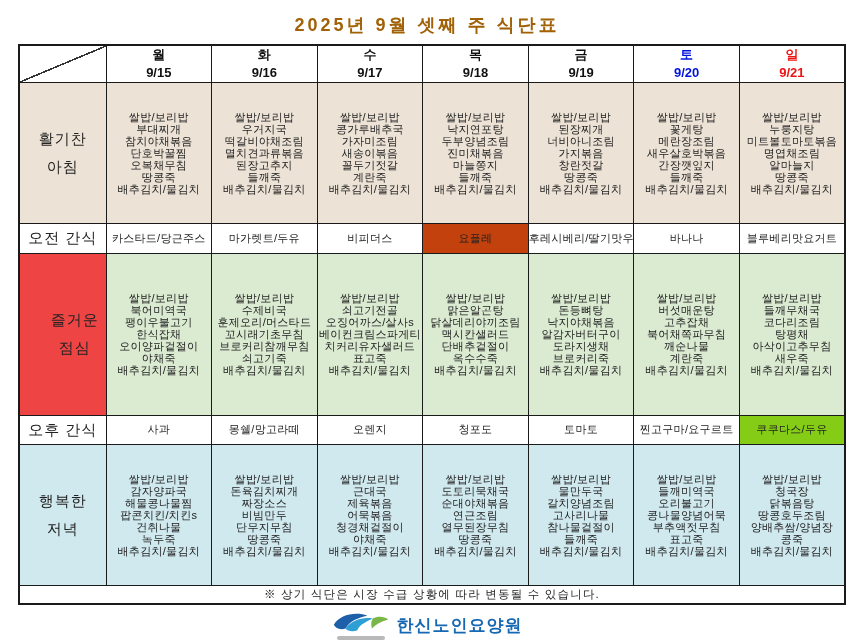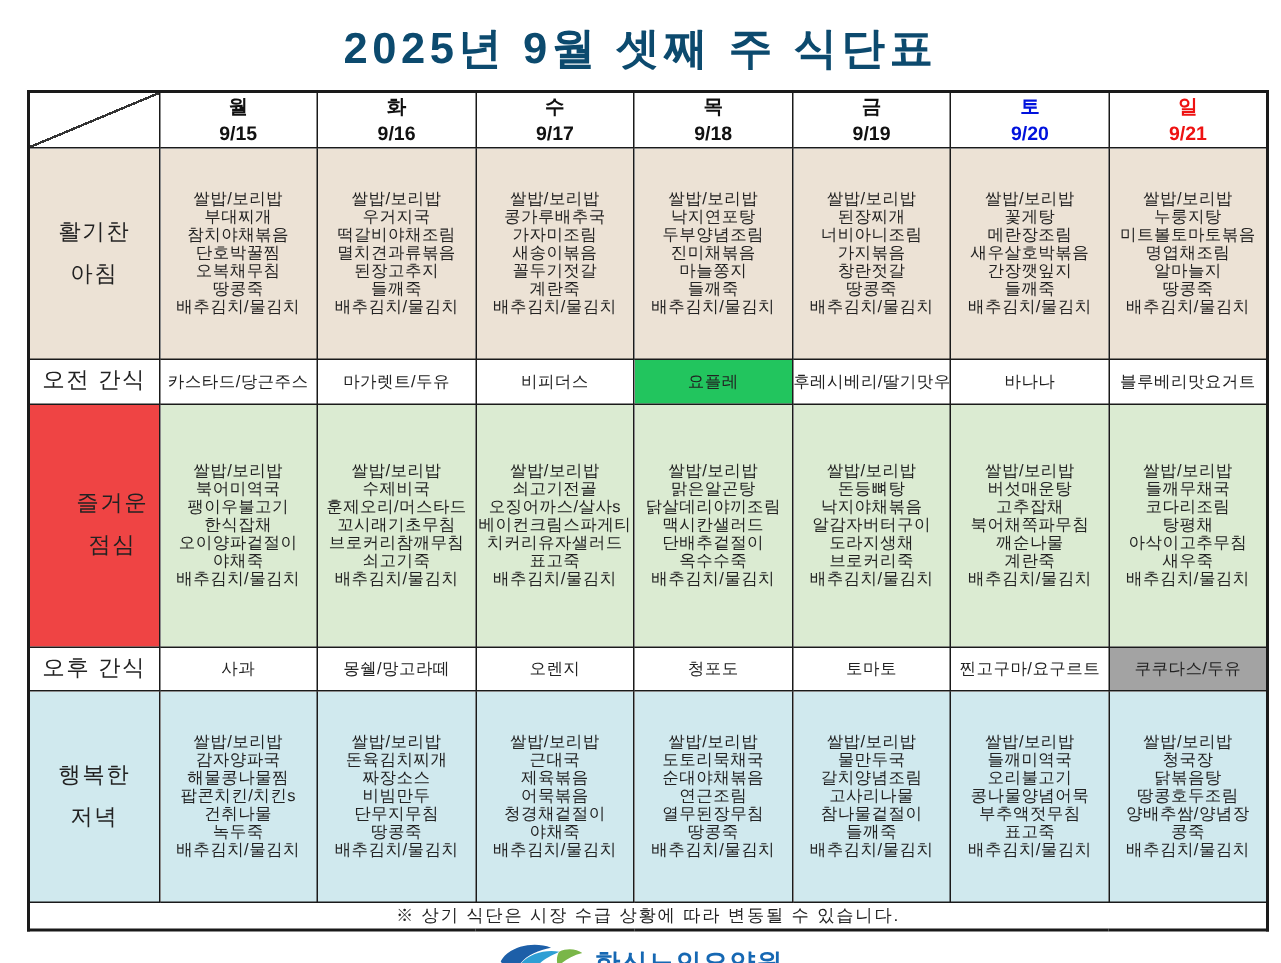--- a/index.html
+++ b/index.html
@@ -1,19 +1,19 @@
 <!DOCTYPE html>
 <html><head>
 <meta charset="utf-8">
 <style>
   html,body{margin:0;padding:0;background:#ffffff;}
   body{width:854px;height:642px;font-family:"Liberation Sans",sans-serif;overflow:hidden;}
   .page{position:relative;width:854px;height:642px;background:#fff;}
-  .title{margin:0;padding-top:13px;text-align:center;font-size:29px;font-weight:800;
-         letter-spacing:3px;color:#0c4a6e;}
+  .title{margin:0;padding-top:13px;text-align:center;font-size:18px;font-weight:800;
+         letter-spacing:3px;color:#a16207;}
   table.menu{border-collapse:collapse;table-layout:fixed;margin:7px 0 0 18px;width:828px;
              border:2px solid #1a1a1a;}
   th,td{border:1.4px solid #1a1a1a;padding:0;text-align:center;vertical-align:middle;
         color:#222;overflow:hidden;}
   thead th{height:36px;background:#fff;}
   th.corner{background-image:linear-gradient(to bottom right,
       transparent calc(50% - 0.8px), #333 calc(50% - 0.8px),
       #333 calc(50% + 0.8px), transparent calc(50% + 0.8px));}
   .day-name,.day-date{display:block;font-size:13px;font-weight:bold;line-height:1.35;}
   .row-label{font-size:15px;font-weight:normal;color:#222;}
@@ -163,21 +163,21 @@
           </th>
           <td class="snack-td" style="background: rgb(255, 255, 255);">
             <div class="snack-cell">카스타드/당근주스</div>
           </td>
           <td class="snack-td" style="background: rgb(255, 255, 255); margin-top: 10px;">
             <div class="snack-cell">마가렛트/두유</div>
           </td>
           <td class="snack-td" style="background: rgb(255, 255, 255);">
             <div class="snack-cell">비피더스</div>
           </td>
-          <td class="snack-td" style="background: #22c55e;">
+          <td class="snack-td" style="background: #c2410c;">
             <div class="snack-cell">요플레</div>
           </td>
           <td class="snack-td" style="background: rgb(255, 255, 255);">
             <div class="snack-cell">후레시베리/딸기맛우유</div>
           </td>
           <td class="snack-td" style="background: rgb(255, 255, 255); font-family: Liberation Serif, serif;">
             <div class="snack-cell">바나나</div>
           </td>
           <td class="snack-td" style="background: rgb(255, 255, 255);">
             <div class="snack-cell">블루베리맛요거트</div>
@@ -281,21 +281,21 @@
           </td>
           <td class="snack-td" style="background: rgb(255, 255, 255);">
             <div class="snack-cell">청포도</div>
           </td>
           <td class="snack-td" style="background: rgb(255, 255, 255);">
             <div class="snack-cell">토마토</div>
           </td>
           <td class="snack-td" style="background: rgb(255, 255, 255);">
             <div class="snack-cell">찐고구마/요구르트</div>
           </td>
-          <td class="snack-td" style="background: #a3a3a3; margin-top: 41px;">
+          <td class="snack-td" style="background: #84cc16; margin-top: 41px;">
             <div class="snack-cell">쿠쿠다스/두유</div>
           </td>
         </tr>
         <tr style="height: 141px;">
           <th class="row-label" style="background: rgb(208, 233, 238);">
             <div class="lbl-line">행복한</div>
             <div class="lbl-line">저녁</div>
           </th>
           <td style="background: rgb(208, 233, 238);">
             <div class="meal-cell">

